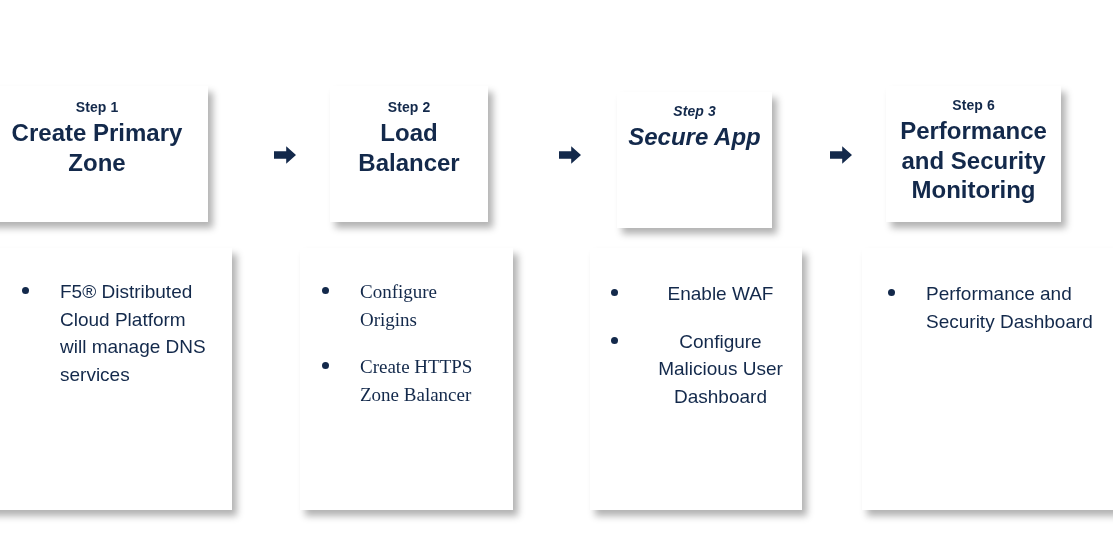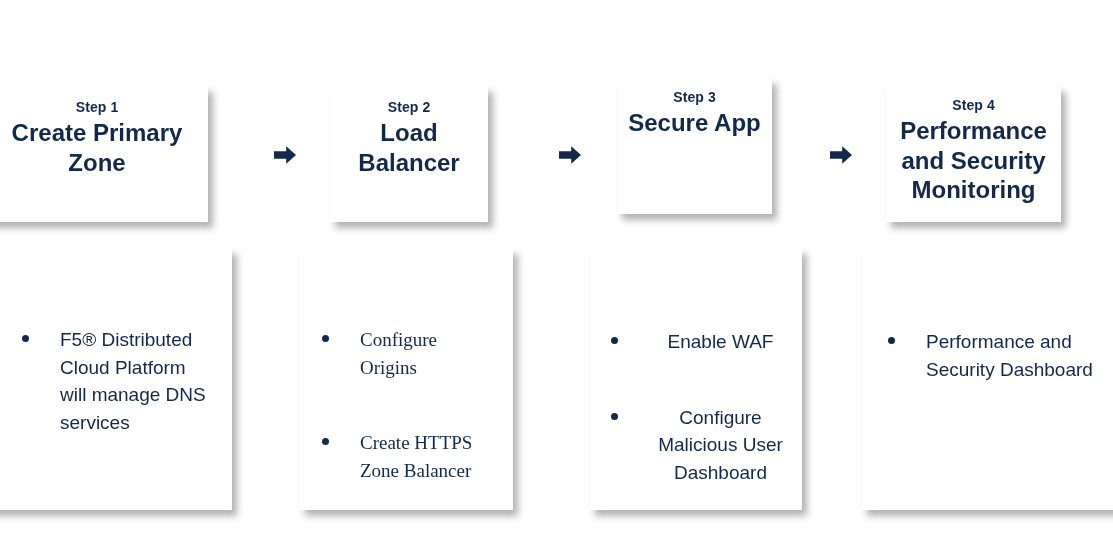--- a/index.html
+++ b/index.html
@@ -69,21 +69,20 @@
     list-style: none;
     margin: 0;
     padding: 0;
   }
   .bullet-item {
     position: relative;
     font-size: 19px;
     line-height: 1.45;
     color: #13294b;
     margin-bottom: 20px;
-    margin-top: 48px;
   }
   .bullet-item:last-child { margin-bottom: 0; }
   .bullet-dot {
     position: absolute;
     left: 0;
     top: 9px;
     width: 7px;
     height: 7px;
     border-radius: 50%;
     background: #13294b;
@@ -98,21 +97,21 @@
   #head-1 { left: -14px;  top: 86px;  width: 222px; height: 136px; padding-top: 14px; }
   #body-1 { left: -14px;  top: 248px; width: 246px; height: 262px; padding: 30px 22px 0 36px; }
   #arrow-1 { left: 272px; top: 142px; }
 
   
   #head-2 { left: 330px; top: 86px;  width: 158px; height: 136px; padding-top: 14px; }
   #body-2 { left: 300px; top: 248px; width: 213px; height: 262px; padding: 30px 16px 0 22px; font-family: Liberation Serif, serif; }
   #arrow-2 { left: 557px; top: 142px; }
 
   
-  #head-3 { left: 617px; top: 78px;  width: 155px; height: 136px; padding-top: 12px; }
+  #head-3 { left: 617px; top: 92px;  width: 155px; height: 136px; padding-top: 12px; font-style: italic; }
   #body-3 { left: 590px; top: 248px; width: 212px; height: 262px; padding: 32px 10px 0 21px; text-align: center; }
   #arrow-3 { left: 828px; top: 142px; }
 
   
   #head-4 { left: 886px; top: 86px;  width: 175px; height: 136px; padding-top: 12px; }
   #body-4 { left: 862px; top: 248px; width: 258px; height: 262px; padding: 32px 16px 0 26px; }
 </style>
 </head>
 <body>
 
@@ -180,21 +179,21 @@
         <span class="bullet-text">Enable WAF</span>
       </li>
       <li class="bullet-item">
         <span class="bullet-dot"></span>
         <span class="bullet-text">Configure Malicious User Dashboard</span>
       </li>
     </ul>
   </div>
 
   <div class="card head-card" id="head-4">
-    <div class="step-label">Step 4</div>
+    <div class="step-label">Step 6</div>
     <div class="step-title">Performance and Security Monitoring</div>
   </div>
 
   <div class="card body-card" id="body-4">
     <ul class="bullet-list">
       <li class="bullet-item">
         <span class="bullet-dot"></span>
         <span class="bullet-text">Performance and Security Dashboard</span>
       </li>
     </ul>

